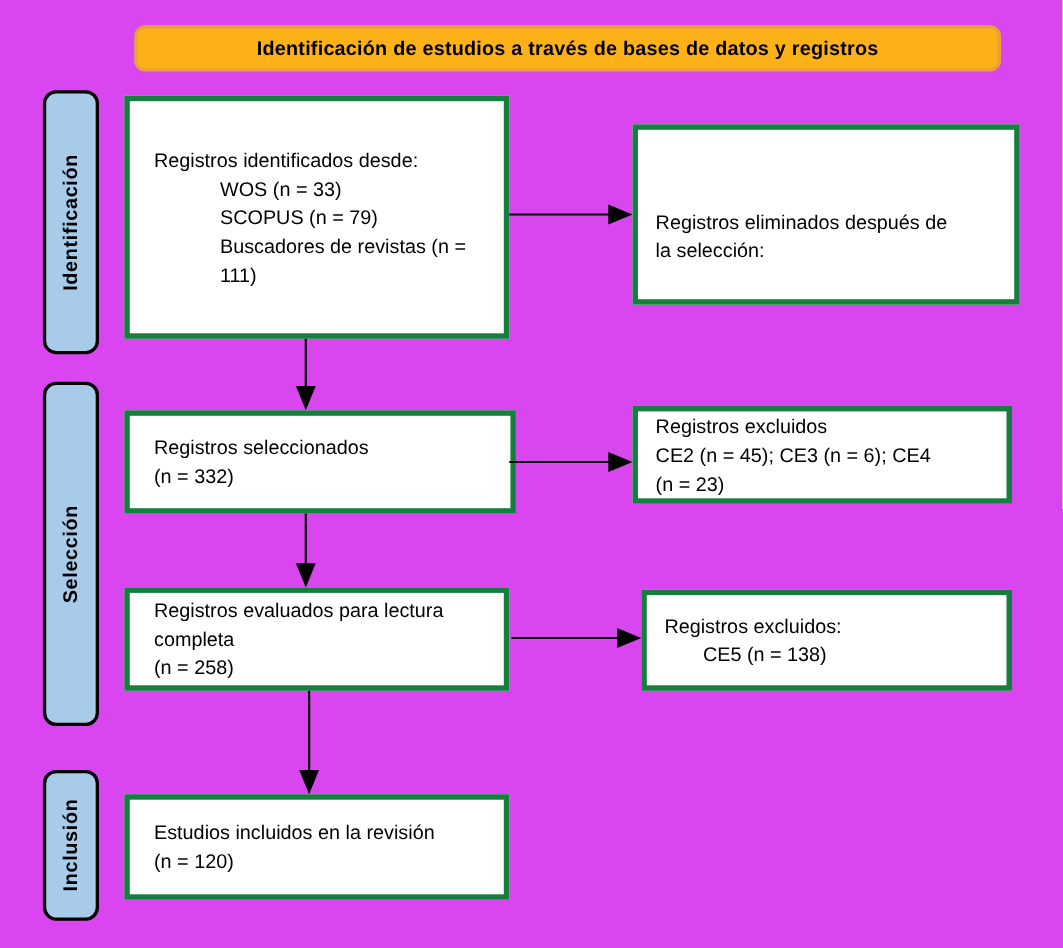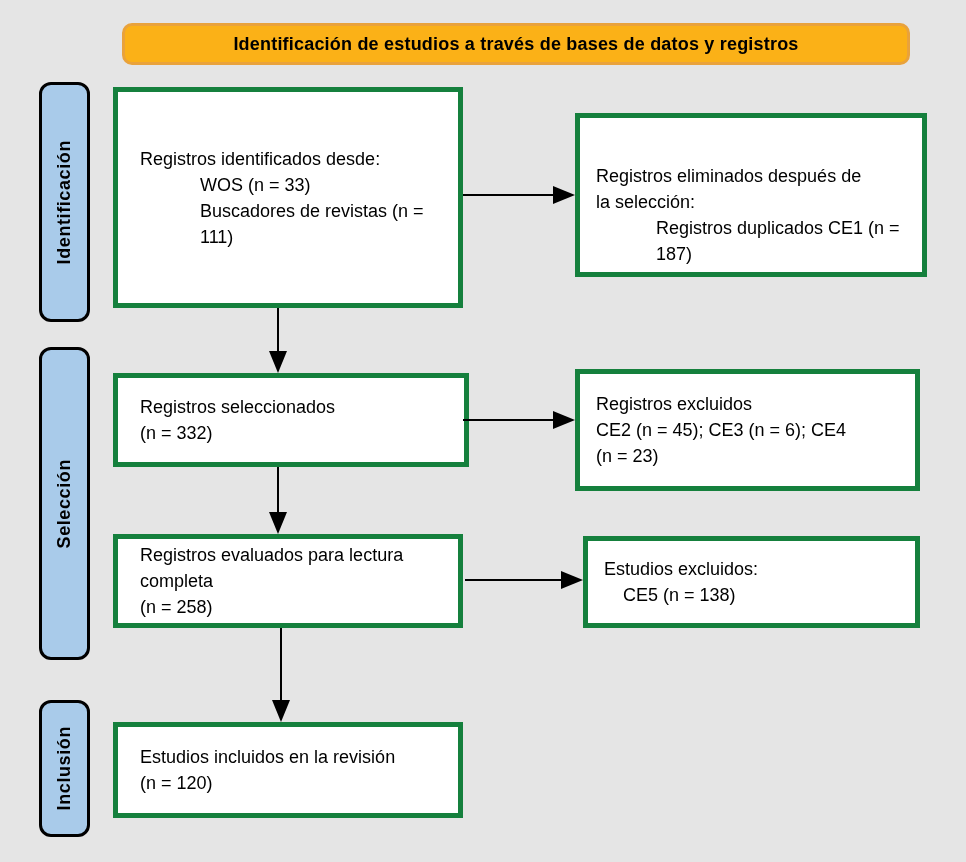--- a/index.html
+++ b/index.html
@@ -1,17 +1,17 @@
 <!DOCTYPE html>
 <html><head>
 <meta charset="utf-8">
 <style>
   html,body{margin:0;padding:0;background:#ffffff;}
   .canvas{
-    position:relative;width:966px;height:862px;background:#e5e5e5;
+    position:relative;width:966px;height:862px;background:#d946ef;
     font-family:"Liberation Sans",sans-serif;color:#000;overflow:hidden;
   }
   
   .banner{
     position:absolute;left:122px;top:23px;width:788px;height:42px;
     background:#FBB117;border:3px solid #E9A23B;border-radius:10px;
     box-sizing:border-box;display:flex;align-items:center;justify-content:center;
   }
   .banner span{font-weight:bold;font-size:18px;letter-spacing:0.2px;}
   
@@ -31,25 +31,25 @@
   .box{
     position:absolute;background:#fff;border:5px solid #15803d;box-sizing:border-box;
     font-size:18px;line-height:26px;display:flex;flex-direction:column;justify-content:center;
   }
   .box .indent{margin-left:60px;}
   .box-identified{left:113px;top:87px;width:350px;height:221px;padding:0 26px 0 22px;}
   .box-removed{left:575px;top:113px;width:352px;height:164px;padding:0 14px 0 16px;}
   .box-removed .title{max-width:282px;margin-top:39px;}
   .box-removed .indent{max-width:245px;}
   .box-screened{left:113px;top:373px;width:356px;height:94px;padding:0 15px 0 22px;}
-  .box-excluded-screening{left:575px;top:369px;width:345px;height:122px;padding:0 10px 0 16px;}
+  .box-excluded-screening{left:575px;top:369px;width:345px;height:89px;padding:0 10px 0 16px;}
   .box-excluded-screening .line2{max-width:264px;}
   .box-fulltext{left:113px;top:534px;width:350px;height:94px;padding:0 15px 0 22px;}
   .box-excluded-fulltext{left:583px;top:536px;width:337px;height:92px;padding:0 10px 0 16px;}
-  .box-excluded-fulltext .indent{margin-left:19px;}
+  .box-excluded-fulltext .indent{margin-left:35px;}
   .box-included{left:113px;top:722px;width:350px;height:96px;padding:0 15px 0 22px;}
   
   .arrows{position:absolute;left:0;top:0;width:966px;height:862px;pointer-events:none;}
 </style>
 </head>
 <body>
 
 <div class="canvas">
 
   <div class="banner">
@@ -62,45 +62,45 @@
   <div class="stage stage-seleccion">
     <span>Selección</span>
   </div>
   <div class="stage stage-inclusion">
     <span>Inclusión</span>
   </div>
 
   <div class="box box-identified">
     <div class="title">Registros identificados desde:</div>
     <div class="indent">WOS (n = 33)</div>
+    <div class="indent">SCOPUS (n = 79)</div>
     <div class="indent">Buscadores de revistas (n = 111)</div>
   </div>
 
   <div class="box box-removed">
     <div class="title">Registros eliminados después de la selección:</div>
-    <div class="indent">Registros duplicados CE1 (n = 187)</div>
   </div>
 
   <div class="box box-screened">
     <div>Registros seleccionados</div>
     <div>(n = 332)</div>
   </div>
 
   <div class="box box-excluded-screening">
     <div>Registros excluidos</div>
     <div class="line2">CE2 (n = 45); CE3 (n = 6); CE4 (n = 23)</div>
   </div>
 
   <div class="box box-fulltext">
     <div>Registros evaluados para lectura completa</div>
     <div>(n = 258)</div>
   </div>
 
   <div class="box box-excluded-fulltext">
-    <div class="title">Estudios excluidos:</div>
+    <div class="title">Registros excluidos:</div>
     <div class="indent">CE5 (n = 138)</div>
   </div>
 
   <div class="box box-included">
     <div>Estudios incluidos en la revisión</div>
     <div>(n = 120)</div>
   </div>
 
   <svg class="arrows" viewBox="0 0 966 862" xmlns="http://www.w3.org/2000/svg">
 

